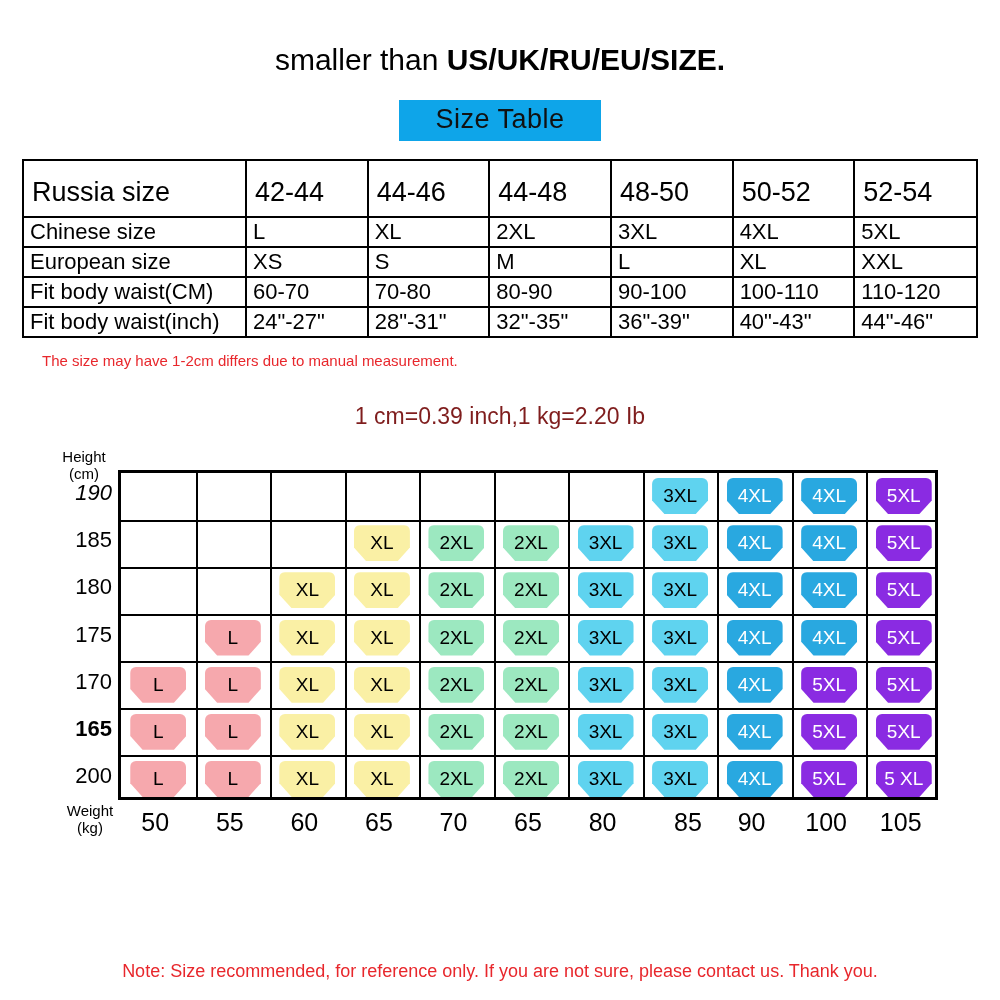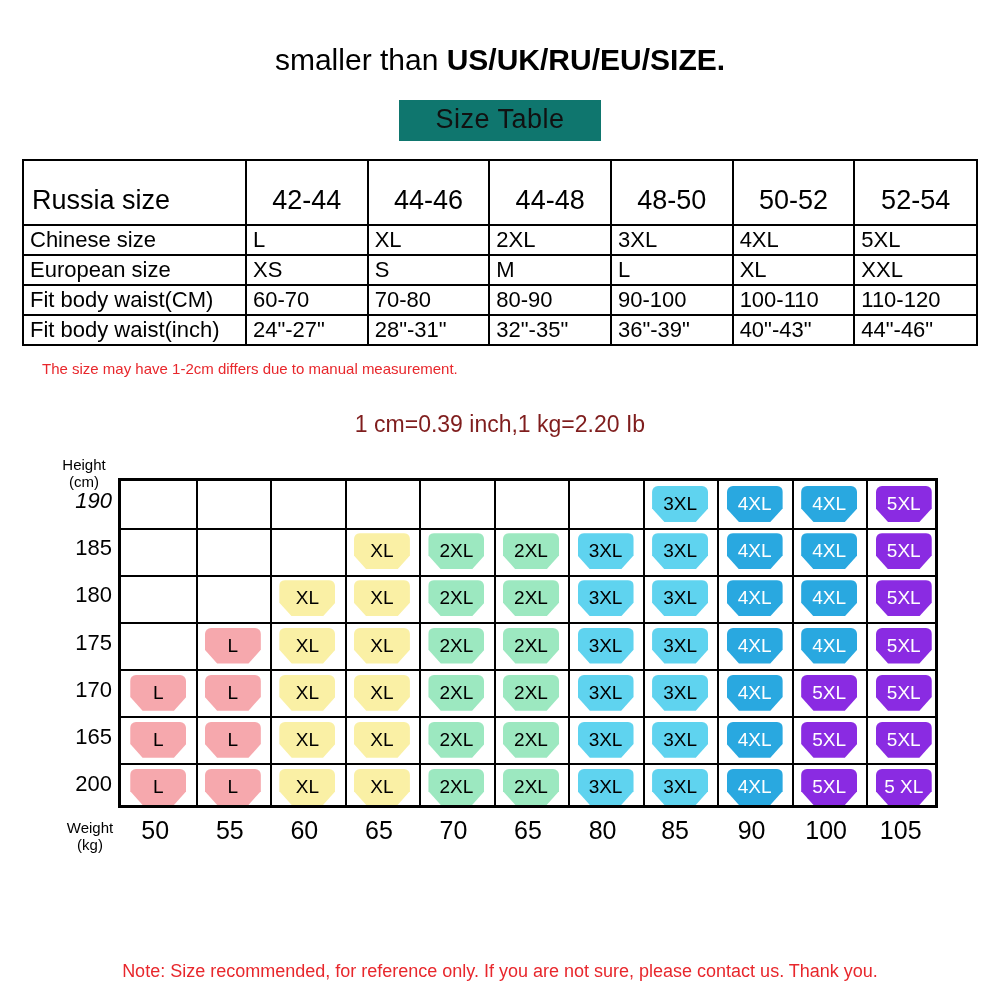--- a/index.html
+++ b/index.html
@@ -26,21 +26,21 @@
   }
   .headline .bold { font-weight: 700; }
 
   
   .title-wrap {
     display: flex;
     justify-content: center;
     margin-top: 18px;
   }
   .size-title {
-    background: #0f766e;
+    background: #0ea5e9;
     color: #111;
     font-size: 27px;
     padding: 4px 36px 6px 36px;
     letter-spacing: 0.5px;
   }
 
   
   .table-wrap {
     margin: 18px 22px 0 22px;
     border: 2px solid #000;
@@ -56,24 +56,24 @@
     border-bottom: 2px solid #000;
     padding: 1px 6px;
     font-size: 22px;
     vertical-align: middle;
     white-space: nowrap;
     overflow: hidden;
   }
   table.sizetable td:last-child { border-right: none; }
   table.sizetable tr.head td {
     font-size: 27px;
-    padding: 24px 8px 8px 8px;
+    padding: 16px 8px 8px 8px;
     text-align: left;
   }
-  table.sizetable tr.head td.c { text-align: center; }
+  table.sizetable tr.head td.c { }
   table.sizetable col.first { width: 222px; }
 
   .note-red {
     color: #e8272c;
     font-size: 15px;
     margin: 14px 16px 0 42px;
   }
 
   .conv {
     text-align: center;
@@ -96,21 +96,20 @@
     text-align: center;
     width: 64px;
   }
   .axis-label-x {
     position: absolute;
     left: 58px; top: 364px;
     font-size: 15px;
     line-height: 1.15;
     text-align: center;
     width: 64px;
-    margin-top: 9px;
   }
   .plot {
     position: absolute;
     left: 118px; top: 32px;
     width: 820px; height: 330px;
     border: 3px solid #000;
     border-top: 3px solid #000;
   }
   .gl-h {
     position: absolute; left: 0; width: 100%;
@@ -244,32 +243,32 @@
     <div class="axis-label-x">
       <div>Weight</div>
       <div>(kg)</div>
     </div>
     <div class="ylabels" id="ylabels">
         <span style="top: 55.5714px; font-style: italic;">190</span>
         <span style="top: 102.714px;">185</span>
         <span style="top: 149.857px;">180</span>
         <span style="top: 197px;">175</span>
         <span style="top: 244.143px;">170</span>
-        <span style="top: 291.286px;">165</span>
+        <span style="top: 291.286px; font-weight: bold;">165</span>
         <span style="top: 338.429px;">200</span>
       </div>
     <div class="xlabels" id="xlabels">
         <span style="left: 155.273px;">50</span>
         <span style="left: 229.818px;">55</span>
         <span style="left: 304.364px;">60</span>
         <span style="left: 378.909px;">65</span>
         <span style="left: 453.455px;">70</span>
         <span style="left: 528px;">65</span>
         <span style="left: 602.545px;">80</span>
-        <span style="left: 654px; text-align: right;">85</span>
+        <span style="left: 688px;">85</span>
         <span style="left: 751.636px;">90</span>
         <span style="left: 826.182px;">100</span>
         <span style="left: 900.727px;">105</span>
       </div>
     <div class="plot" id="plot">
         <div class="gl-h" style="top: 47.1429px;"></div>
         <div class="gl-h" style="top: 94.2857px;"></div>
         <div class="gl-h" style="top: 141.429px;"></div>
         <div class="gl-h" style="top: 188.571px;"></div>
         <div class="gl-h" style="top: 235.714px;"></div>

